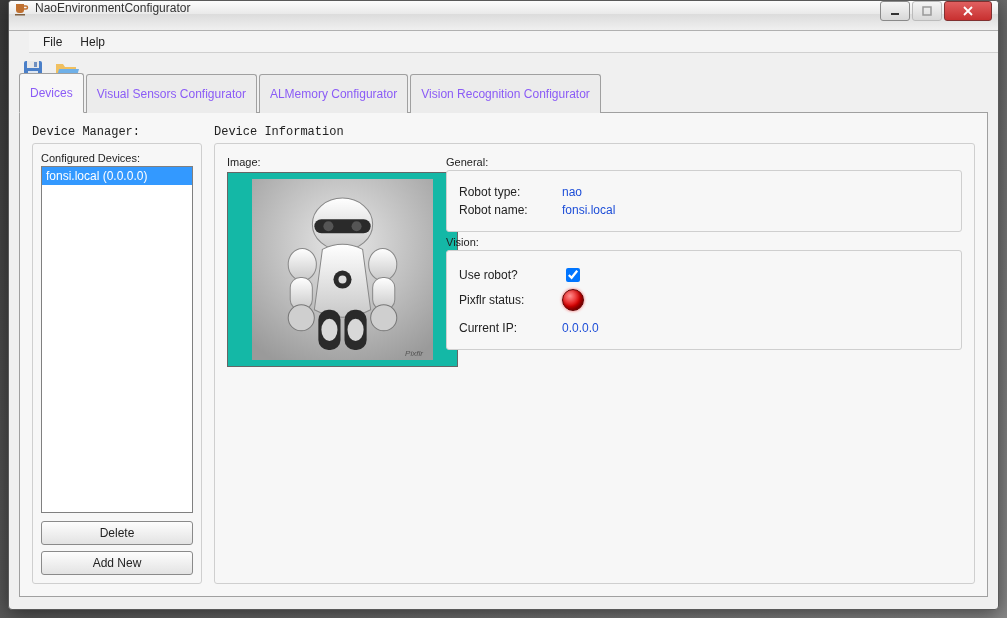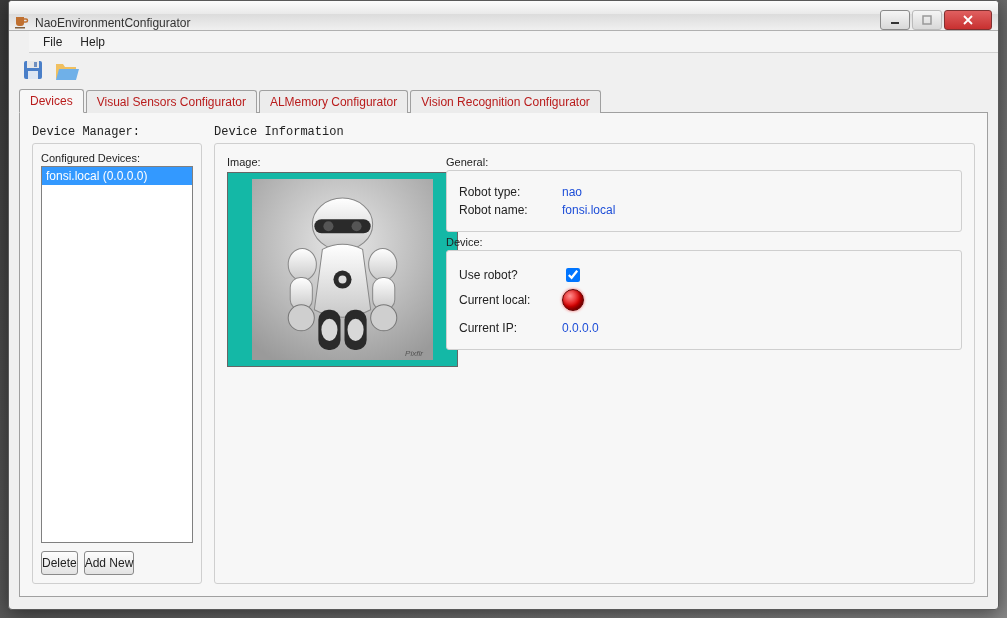--- a/index.html
+++ b/index.html
@@ -1,41 +1,41 @@
 <!DOCTYPE html>
 <html><head>
 <meta charset="utf-8">
 <style>
   * { box-sizing: border-box; }
   html,body { margin:0; padding:0; font-family: "Segoe UI", Tahoma, sans-serif; font-size:12px; background:#6a6a6a; }
   .outer { width:1007px; height:618px; position:relative; background:linear-gradient(135deg,#3a3a3a,#8a8a8a); }
   .window { position:absolute; left:8px; top:0; right:8px; bottom:8px; background:#f0f0f0; border:1px solid #5a5a5a; border-radius:4px; box-shadow:0 4px 20px rgba(0,0,0,0.5); display:flex; flex-direction:column; overflow:hidden;}
-  .titlebar { height:30px; background:linear-gradient(#fdfdfd,#e9e9e9 45%,#dcdcdc 46%,#f0f0f0); border-bottom:1px solid #b0b0b0; display:flex; align-items:flex-end; padding:0 4px; }
+  .titlebar { height:30px; background:linear-gradient(#fdfdfd,#e9e9e9 45%,#dcdcdc 46%,#f0f0f0); border-bottom:1px solid #b0b0b0; display:flex; align-items:flex-start; padding:0 4px; }
   .titlebar .icon { width:16px; height:16px; margin-right:6px; }
   .titlebar .title { flex:1; color:#333; }
   .winbtns { display:flex; gap:2px; margin-right:2px;}
   .winbtn { width:30px; height:20px; background:linear-gradient(#f5f5f5,#d8d8d8); border:1px solid #8a8a8a; border-radius:3px; display:flex; align-items:center; justify-content:center; color:#333; font-size:11px; }
   .winbtn.close { width:48px; background:linear-gradient(#e06060,#c83030); color:#fff; border-color:#803030;}
   .winbtn.max { color:#999; border-color:#bbb; }
   .menubar { height:22px; background:#f4f4f4; border-bottom:1px solid #d0d0d0; display:flex; align-items:center; padding:0 6px; gap:2px;margin-left:20px;}
   .menuitem { padding:2px 8px; color:#222; }
   .toolbar { height:36px; display:flex; align-items:center; padding:0 10px; gap:6px; }
   .toolbtn { width:28px; height:28px; display:flex; align-items:center; justify-content:center; border-radius:3px;}
   .content { flex:1; padding:0 10px 12px 10px; display:flex; flex-direction:column;}
   .tabstrip { display:flex; align-items:flex-end; height:24px; border-bottom:1px solid #a0a0a0; }
-  .tab { padding:4px 10px; border:1px solid #a0a0a0; border-bottom:none; background:#ececec; margin-right:2px; border-radius:3px 3px 0 0; color:#b91c1c; position:relative; top:1px;}
+  .tab { padding:12px 10px; border:1px solid #a0a0a0; border-bottom:none; background:#ececec; margin-right:2px; border-radius:3px 3px 0 0; color:#8b5cf6; position:relative; top:1px;}
   .tab.active { background:#f7f7f7; font-weight:normal; border-bottom:1px solid #f7f7f7; }
   .tabpanel { flex:1; background:#f7f7f7; border:1px solid #a0a0a0; border-top:none; display:flex; padding:12px; gap:12px;}
   .left { width:170px; display:flex; flex-direction:column;}
   .sectlabel { margin-bottom:4px; color:#222;font-family:Liberation Mono, monospace;}
   .sublabel { font-size:11px; color:#222; margin-bottom:2px;}
   .listbox { flex:1; background:#fff; border:1px solid #808080; overflow:auto; }
   .listitem { padding:2px 4px; font-size:12px; white-space:nowrap;}
   .listitem.selected { background:#3399ff; color:#fff; }
-  .leftbtns { display:flex; flex-direction:row; gap:6px; margin-top:8px;}
+  .leftbtns { display:flex; flex-direction:column; gap:6px; margin-top:8px;}
   .btn { height:24px; background:linear-gradient(#fdfdfd,#e3e3e3); border:1px solid #8a8a8a; border-radius:3px; display:flex; align-items:center; justify-content:center; color:#222;}
   .right { flex:1; display:flex; flex-direction:column;}
   .infowrap { flex:1; border:1px solid #cfcfcf; border-radius:3px; padding:12px; display:flex; gap:14px; background:#f7f7f7; align-items:flex-start;}
   .imgcol { width:205px; }
   .imgframe { width:231px; height:195px; border:1px solid #666; padding:6px; background:#14b8a6; margin-top:4px;}
   .robotimg { width:100%; height:100%; display:block;}
   .detailscol { flex:1; display:flex; flex-direction:column; gap:4px;}
   .groupbox { border:1px solid #cfcfcf; border-radius:3px; padding:10px 12px; background:#f7f7f7;}
   .row { display:flex; align-items:center; margin:4px 0; gap:8px;}
   .rowlabel { width:95px; color:#222;}
@@ -181,28 +181,28 @@
                     <div class="rowval">nao</div>
                   </div>
                   <div class="row">
                     <div class="rowlabel">Robot name:</div>
                     <div class="rowval">fonsi.local</div>
                   </div>
                 </div>
               </div>
 
               <div>
-                <div class="sublabel">Device:</div>
+                <div class="sublabel">Vision:</div>
                 <div class="groupbox">
                   <div class="row">
                     <div class="rowlabel">Use robot?</div>
                     <input type="checkbox" checked="" style="">
                   </div>
                   <div class="row">
-                    <div class="rowlabel">Current local:</div>
+                    <div class="rowlabel">Pixflr status:</div>
                     <div class="led"></div>
                   </div>
                   <div class="row" style="margin-top:10px;">
                     <div class="rowlabel">Current IP:</div>
                     <div class="rowval">0.0.0.0</div>
                   </div>
                 </div>
               </div>
             </div>
           </div>

